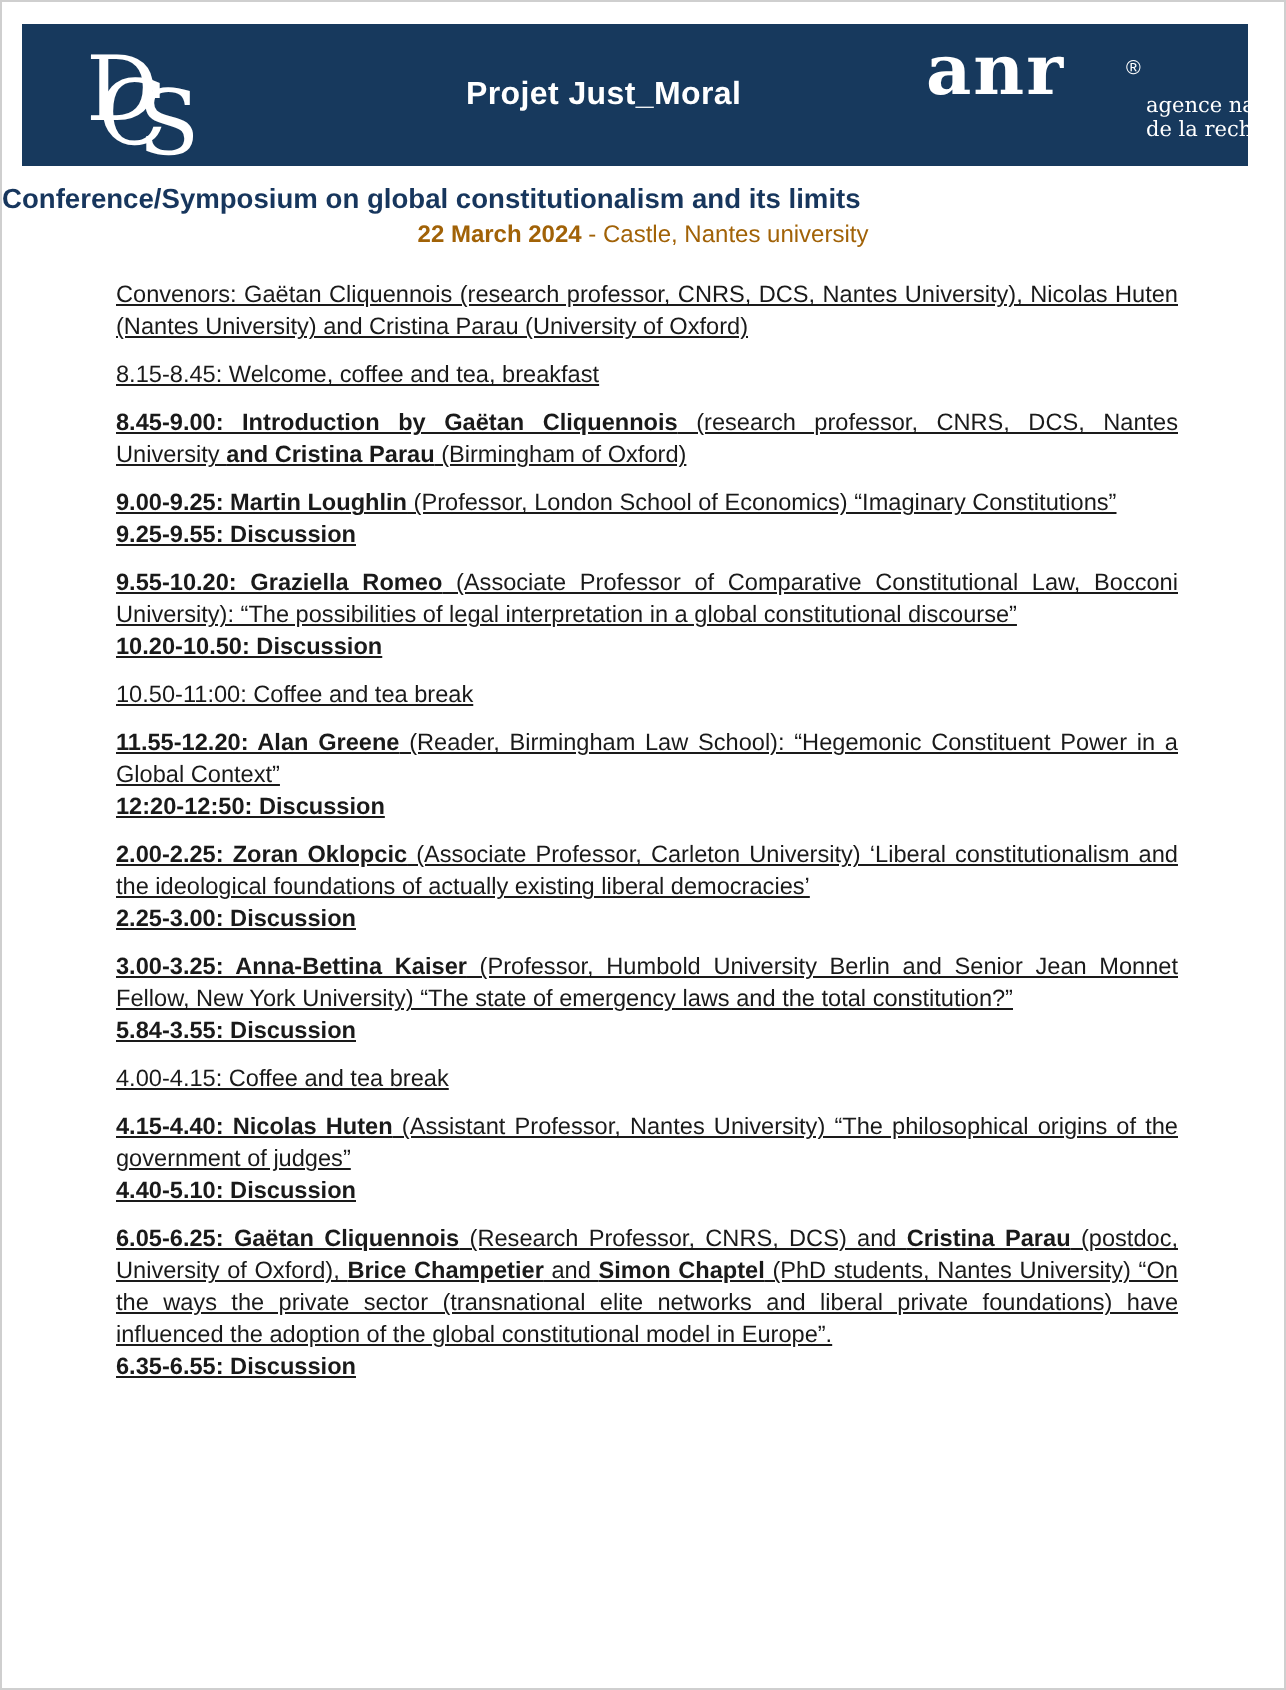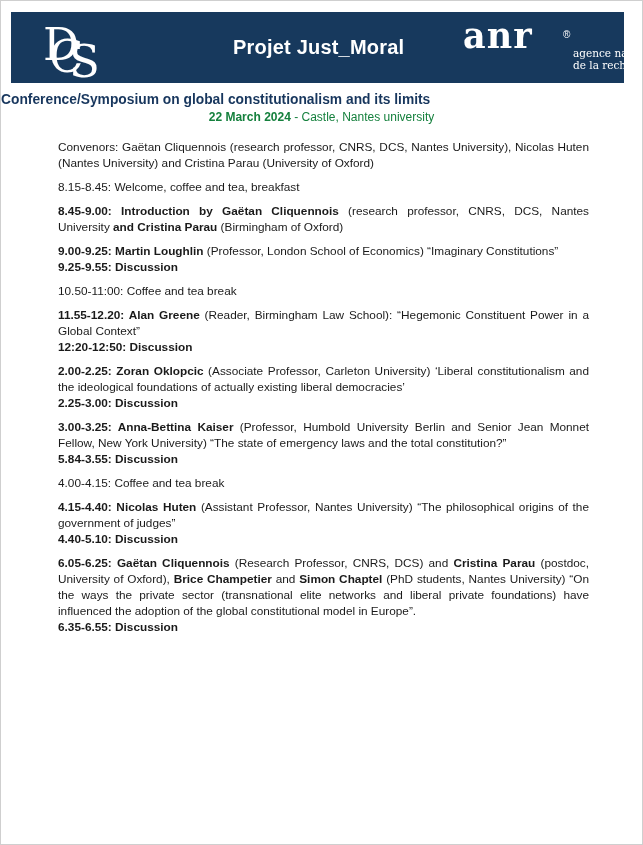--- a/index.html
+++ b/index.html
@@ -14,45 +14,45 @@
     background:#17395d;
   }
   .dcs{position:absolute;left:28px;top:0;width:90px;height:71px;color:#fff;
        font-family:"DejaVu Serif",serif;}
   .dcs span{position:absolute;line-height:1;font-size:45px;}
   .dcs .l1{left:4px;top:10px;}
   .dcs .l2{left:10px;top:22px;}
   .dcs .l3{left:30px;top:27px;}
   .project-title{
     position:absolute;left:222px;top:0;height:100%;display:flex;align-items:center;
-    color:#ffffff;font-size:20px;font-weight:bold;letter-spacing:.2px;
+    color:#ffffff;font-size:16px;font-weight:bold;letter-spacing:.2px;
   }
   .anr{position:absolute;left:0;top:0;width:100%;height:100%;color:#fff;}
   .anr-word{
     position:absolute;left:452px;top:6px;font-family:"DejaVu Serif",serif;
     font-weight:bold;font-size:35px;line-height:1;letter-spacing:1px;
   }
   .anr-mark{position:absolute;left:552px;top:17px;font-size:10px;}
   .anr-tag{
     position:absolute;left:562px;top:35px;font-size:10.5px;line-height:1.15;
     font-family:"DejaVu Serif",serif;white-space:nowrap;
   }
   
   .title{
     margin-top:8px;text-align:left;color:#17365d;
     font-weight:bold;font-size:13.8px;line-height:1.25;
   }
-  .subtitle{text-align:center;color:#15803d;font-size:12px;margin-top:2px;}
+  .subtitle{text-align:center;color:#a16207;font-size:12px;margin-top:2px;}
   .subtitle .b{font-weight:bold;}
   
   .content{
     margin:15px 53px 0 57px;font-size:11.8px;line-height:16px;
     text-align:justify;color:#1a1a1a;
   }
-  .para{margin:0 0 8px 0;}
+  .para{margin:0 0 8px 0;text-decoration:underline;}
   .b{font-weight:bold;}
 </style>
 </head>
 <body>
 
 <div class="page">
 
   <div class="banner">
     <div class="dcs">
       <span class="l1">D</span>
@@ -74,20 +74,21 @@
 
   <div class="subtitle">
     <span class="b">22 March 2024</span><span> - Castle, Nantes university</span>
   </div>
 
   <div class="content">
       <p class="para"><span>Convenors: Gaëtan Cliquennois (research professor, CNRS, DCS, Nantes University), Nicolas Huten (Nantes University) and Cristina Parau (University of Oxford)</span></p>
       <p class="para"><span>8.15-8.45: Welcome, coffee and tea, breakfast</span></p>
       <p class="para"><span class="b">8.45-9.00: Introduction by Gaëtan Cliquennois</span><span> (research professor, CNRS, DCS, Nantes University </span><span class="b">and Cristina Parau</span><span> (Birmingham of Oxford)</span></p>
       <p class="para"><span class="b">9.00-9.25: Martin Loughlin</span><span> (Professor, London School of Economics) “Imaginary Constitutions”</span><br><span class="b">9.25-9.55: Discussion</span></p>
+      <p class="para"><span class="b">9.55-10.20: Graziella Romeo</span><span> (Associate Professor of Comparative Constitutional Law, Bocconi University): “The possibilities of legal interpretation in a global constitutional discourse”</span><br><span class="b">10.20-10.50: Discussion</span></p>
       <p class="para"><span>10.50-11:00: Coffee and tea break</span></p>
       <p class="para"><span class="b">11.55-12.20: Alan Greene</span><span> (Reader, Birmingham Law School): “Hegemonic Constituent Power in a Global Context”</span><br><span class="b">12:20-12:50: Discussion</span></p>
       <p class="para"><span class="b">2.00-2.25: Zoran Oklopcic</span><span> (Associate Professor, Carleton University) ‘Liberal constitutionalism and the ideological foundations of actually existing liberal democracies’</span><br><span class="b">2.25-3.00: Discussion</span></p>
       <p class="para"><span class="b">3.00-3.25: Anna-Bettina Kaiser</span><span> (Professor, Humbold University Berlin and Senior Jean Monnet Fellow, New York University) “The state of emergency laws and the total constitution?”</span><br><span class="b">5.84-3.55: Discussion</span></p>
       <p class="para"><span>4.00-4.15: Coffee and tea break</span></p>
       <p class="para"><span class="b">4.15-4.40: Nicolas Huten</span><span> (Assistant Professor, Nantes University) “The philosophical origins of the government of judges”</span><br><span class="b">4.40-5.10: Discussion</span></p>
       <p class="para"><span class="b">6.05-6.25: Gaëtan Cliquennois</span><span> (Research Professor, CNRS, DCS) and </span><span class="b">Cristina Parau</span><span> (postdoc, University of Oxford), </span><span class="b">Brice Champetier</span><span> and </span><span class="b">Simon Chaptel</span><span> (PhD students, Nantes University) “On the ways the private sector (transnational elite networks and liberal private foundations) have influenced the adoption of the global constitutional model in Europe”.</span><br><span class="b">6.35-6.55: Discussion</span></p>
     </div>
 
 </div>

